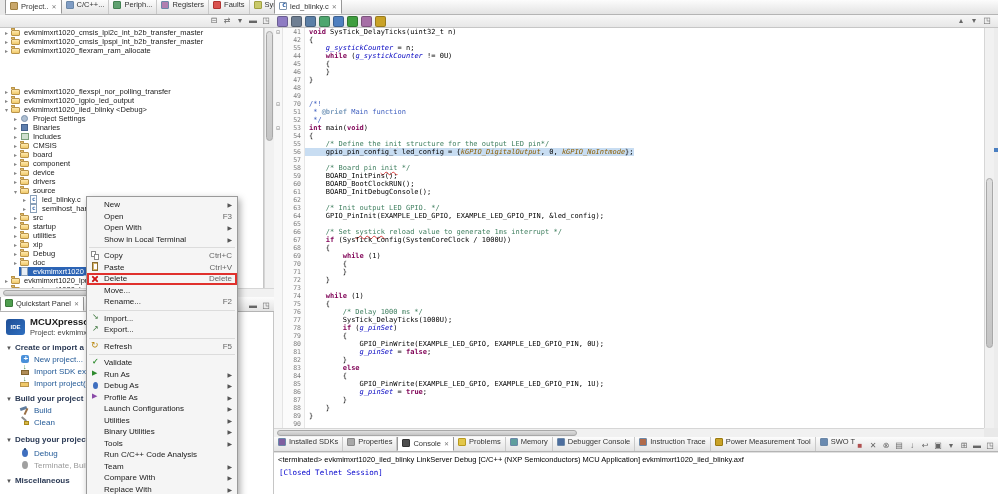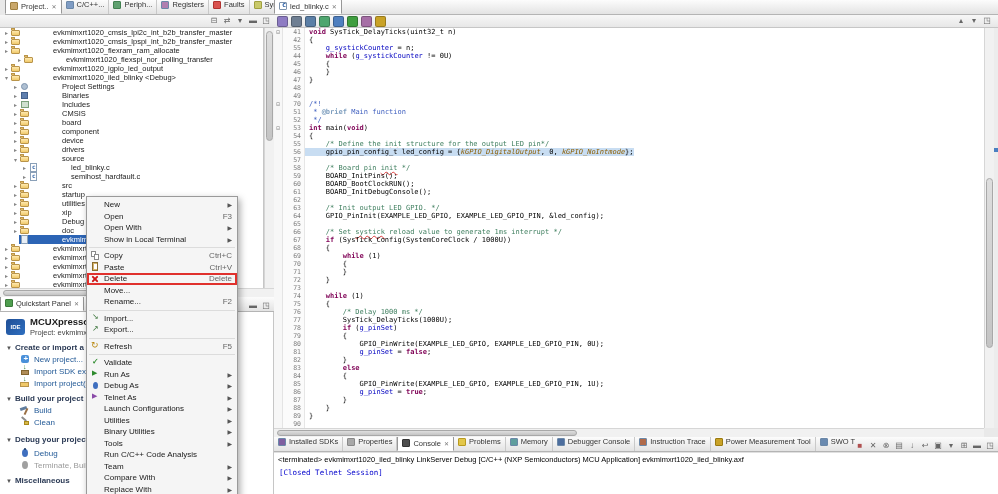--- a/index.html
+++ b/index.html
@@ -45,21 +45,21 @@
       border-bottom:1px solid #c6c6c6;display:flex;align-items:center;box-sizing:border-box;padding:0 3px;}
   #left-toolbar{left:0;top:15px;width:274px;justify-content:flex-end;gap:3px;}
   #ed-toolbar{left:274px;top:15px;width:724px;justify-content:space-between;}
   .tbi{width:10px;height:10px;display:inline-flex;align-items:center;justify-content:center;
        font-size:8px;line-height:10px;color:#666;flex:none;}
   .tbi.chip{width:9px;height:9px;border-radius:2px;border:1px solid rgba(0,0,0,.25);}
   
   #tree{position:absolute;left:0;top:28px;width:264px;height:260px;background:#fff;overflow:hidden;
         border-right:1px solid #c6c6c6;box-sizing:border-box;}
   .trow{display:flex;align-items:center;height:9px;white-space:nowrap;font-size:7.5px;}
-  .trow-content{display:flex;align-items:center;height:9px;padding-right:4px;gap:29px;}
+  .trow-content{display:flex;align-items:center;height:9px;padding-right:4px;}
   .trow.selected .trow-content{background:#2c64b5;color:#fff;}
   .tarrow{width:7px;flex:none;color:#888;font-size:6px;text-align:center;}
   .trlabel{margin-left:1px;}
   .ti{display:inline-block;position:relative;width:10px;height:9px;margin:0 2px 0 1px;flex:none;}
   .ti-project::before,.ti-folder::before{content:"";position:absolute;left:0;top:2px;width:9px;height:6px;
       background:linear-gradient(#ffe9ae,#f0c96a);border:1px solid #b9944a;border-radius:1px;box-sizing:border-box;}
   .ti-project::after,.ti-folder::after{content:"";position:absolute;left:0;top:0;width:4px;height:2px;
       background:#e2b964;border:1px solid #b9944a;border-bottom:none;box-sizing:border-box;}
   .ti-settings::before{content:"";position:absolute;left:1px;top:1px;width:7px;height:7px;border-radius:50%;
       background:#aebfd2;border:1px solid #7d93ad;box-sizing:border-box;}
@@ -87,21 +87,21 @@
   .cline{display:flex;height:8px;line-height:8px;white-space:pre;}
   .cfold{width:8px;flex:none;background:#f7f7f7;border-right:1px solid #e4e4e4;color:#888;text-align:center;font-size:6px;line-height:8px;}
   .cln{width:18px;flex:none;text-align:right;color:#7f7f7f;background:#fbfbfb;border-right:1px solid #e6e6e6;padding-right:3px;font-size:6.5px;box-sizing:content-box;}
   .ctext{padding-left:4px;}
   .ctext.sel{background:#c8ddf2;}
   .tk-pl{color:#000;}
   .tk-kw{color:#7f0055;font-weight:bold;}
   .tk-cm{color:#3f7f5f;}
   .tk-dc{color:#3f5fbf;}
   .tk-dt{color:#7f9fbf;font-weight:bold;}
-  .tk-gv{color:#0000c0;}
+  .tk-gv{color:#0000c0;font-style:italic;}
   .tk-en{color:#8a5c00;font-style:italic;}
   .tk-sp{color:#3f7f5f;text-decoration:underline wavy #e04040 1px;text-underline-offset:1px;}
   
   #con-header{position:absolute;left:274px;top:452px;width:724px;height:13px;background:#fff;font-size:7.5px;
       padding:2px 4px;box-sizing:border-box;white-space:nowrap;overflow:hidden;color:#000;border-top:1px solid #e0e0e0;}
   #con-body{position:absolute;left:274px;top:465px;width:724px;height:29px;background:#fff;
       font-family:"DejaVu Sans Mono",monospace;font-size:7.5px;color:#0000cc;padding:3px 5px;box-sizing:border-box;}
   
   #qs-content{position:absolute;left:0;top:312px;width:274px;height:182px;background:#fff;
       border-right:1px solid #c6c6c6;padding:4px 6px;box-sizing:border-box;overflow:hidden;}
@@ -211,21 +211,21 @@
           <span class="trlabel">evkmimxrt1020_cmsis_lpspi_int_b2b_transfer_master</span>
         </span>
       </div>
       <div class="trow" style="padding-left: 3px;">
         <span class="tarrow">▸</span>
         <span class="trow-content">
           <span class="ti ti-project"></span>
           <span class="trlabel">evkmimxrt1020_flexram_ram_allocate</span>
         </span>
       </div>
-      <div class="trow" style="padding-left: 16px;">
+      <div class="trow" style="padding-left: 3px; margin-top: 32px;">
         <span class="tarrow">▸</span>
         <span class="trow-content">
           <span class="ti ti-project"></span>
           <span class="trlabel">evkmimxrt1020_flexspi_nor_polling_transfer</span>
         </span>
       </div>
       <div class="trow" style="padding-left: 3px;">
         <span class="tarrow">▸</span>
         <span class="trow-content">
           <span class="ti ti-project"></span>
@@ -713,21 +713,21 @@
         <span class="mlabel">Run As</span>
         <span class="msub">▶</span>
       </div>
       <div class="mrow">
         <span class="mic mic-debug"></span>
         <span class="mlabel">Debug As</span>
         <span class="msub">▶</span>
       </div>
       <div class="mrow">
         <span class="mic mic-profile"></span>
-        <span class="mlabel">Telnet As</span>
+        <span class="mlabel">Profile As</span>
         <span class="msub">▶</span>
       </div>
       <div class="mrow">
         <span class="mic"></span>
         <span class="mlabel">Launch Configurations</span>
         <span class="msub">▶</span>
       </div>
       <div class="mrow">
         <span class="mic"></span>
         <span class="mlabel">Utilities</span>

